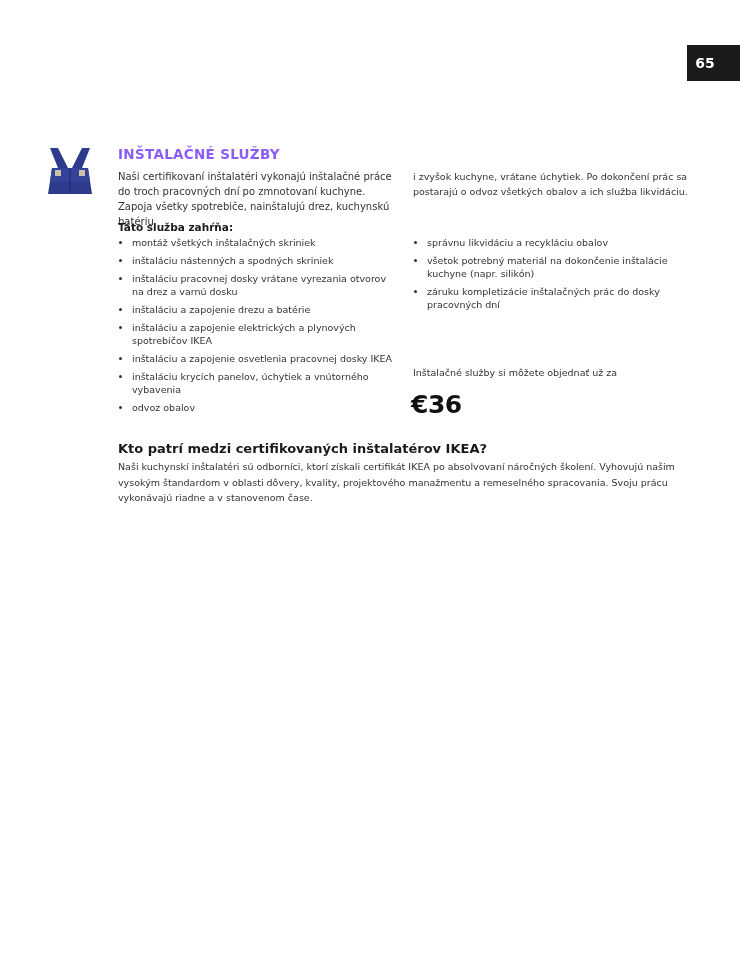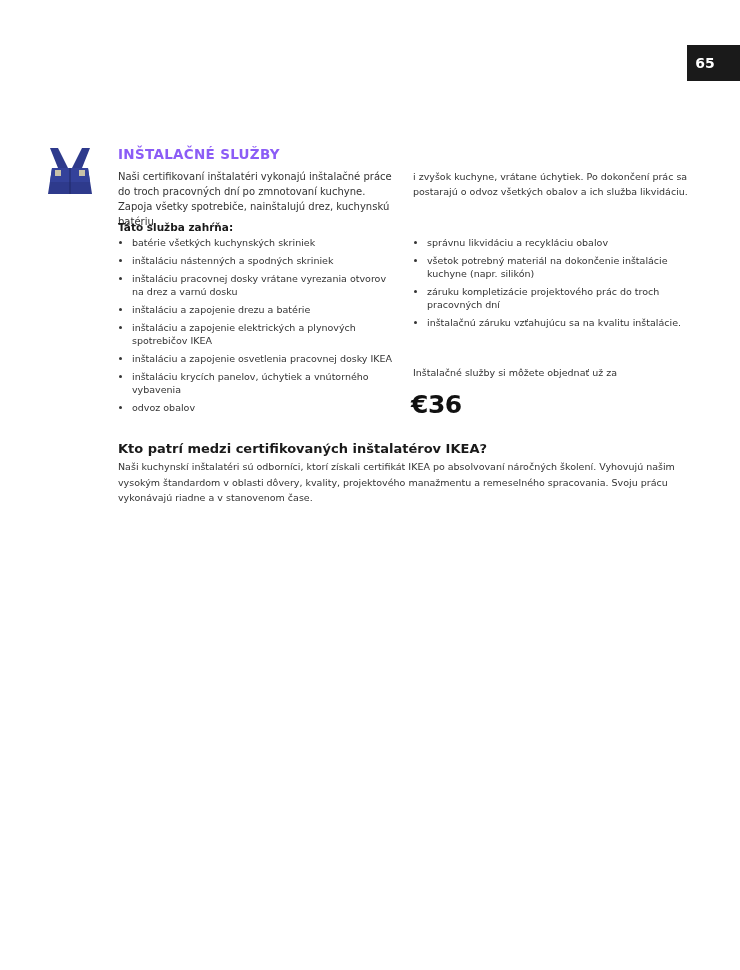--- a/index.html
+++ b/index.html
@@ -73,34 +73,33 @@
 </svg>
 
 <h2 class="title">INŠTALAČNÉ SLUŽBY</h2>
 
 <p class="intro-left" style="margin:0">Naši certifikovaní inštalatéri vykonajú inštalačné práce do troch pracovných dní po zmnotovaní kuchyne. Zapoja všetky spotrebiče, nainštalujú drez, kuchynskú batériu</p>
 <p class="intro-right" style="margin:0">i zvyšok kuchyne, vrátane úchytiek. Po dokončení prác sa postarajú o odvoz všetkých obalov a ich služba likvidáciu.</p>
 
 <h3 class="includes-label">Táto služba zahŕňa:</h3>
 
 <ul class="bullets list-left">
-  <li>batérie všetkých kuchynských skriniek</li>
+  <li>montáž všetkých inštalačných skriniek</li>
   <li>inštaláciu nástenných a spodných skriniek</li>
   <li>inštaláciu pracovnej dosky vrátane vyrezania otvorov na drez a varnú dosku</li>
   <li>inštaláciu a zapojenie drezu a batérie</li>
   <li>inštaláciu a zapojenie elektrických a plynových spotrebičov IKEA</li>
   <li>inštaláciu a zapojenie osvetlenia pracovnej dosky IKEA</li>
   <li>inštaláciu krycích panelov, úchytiek a vnútorného vybavenia</li>
   <li>odvoz obalov</li>
 </ul>
 
 <ul class="bullets list-right">
   <li>správnu likvidáciu a recykláciu obalov</li>
   <li>všetok potrebný materiál na dokončenie inštalácie kuchyne (napr. silikón)</li>
-  <li>záruku kompletizácie projektového prác do troch pracovných dní</li>
-  <li>inštalačnú záruku vzťahujúcu sa na kvalitu inštalácie.</li>
+  <li>záruku kompletizácie inštalačných prác do dosky pracovných dní</li>
 </ul>
 
 <div class="order-text">Inštalačné služby si môžete objednať už za</div>
 <div class="price">€36</div>
 
 <h2 class="cert-title">Kto patrí medzi certifikovaných inštalatérov IKEA?</h2>
 <p class="cert-body" style="margin:0">Naši kuchynskí inštalatéri sú odborníci, ktorí získali certifikát IKEA po absolvovaní náročných školení. Vyhovujú našim vysokým štandardom v oblasti dôvery, kvality, projektového manažmentu a remeselného spracovania. Svoju prácu vykonávajú riadne a v stanovenom čase.</p>
 
 </body></html>

